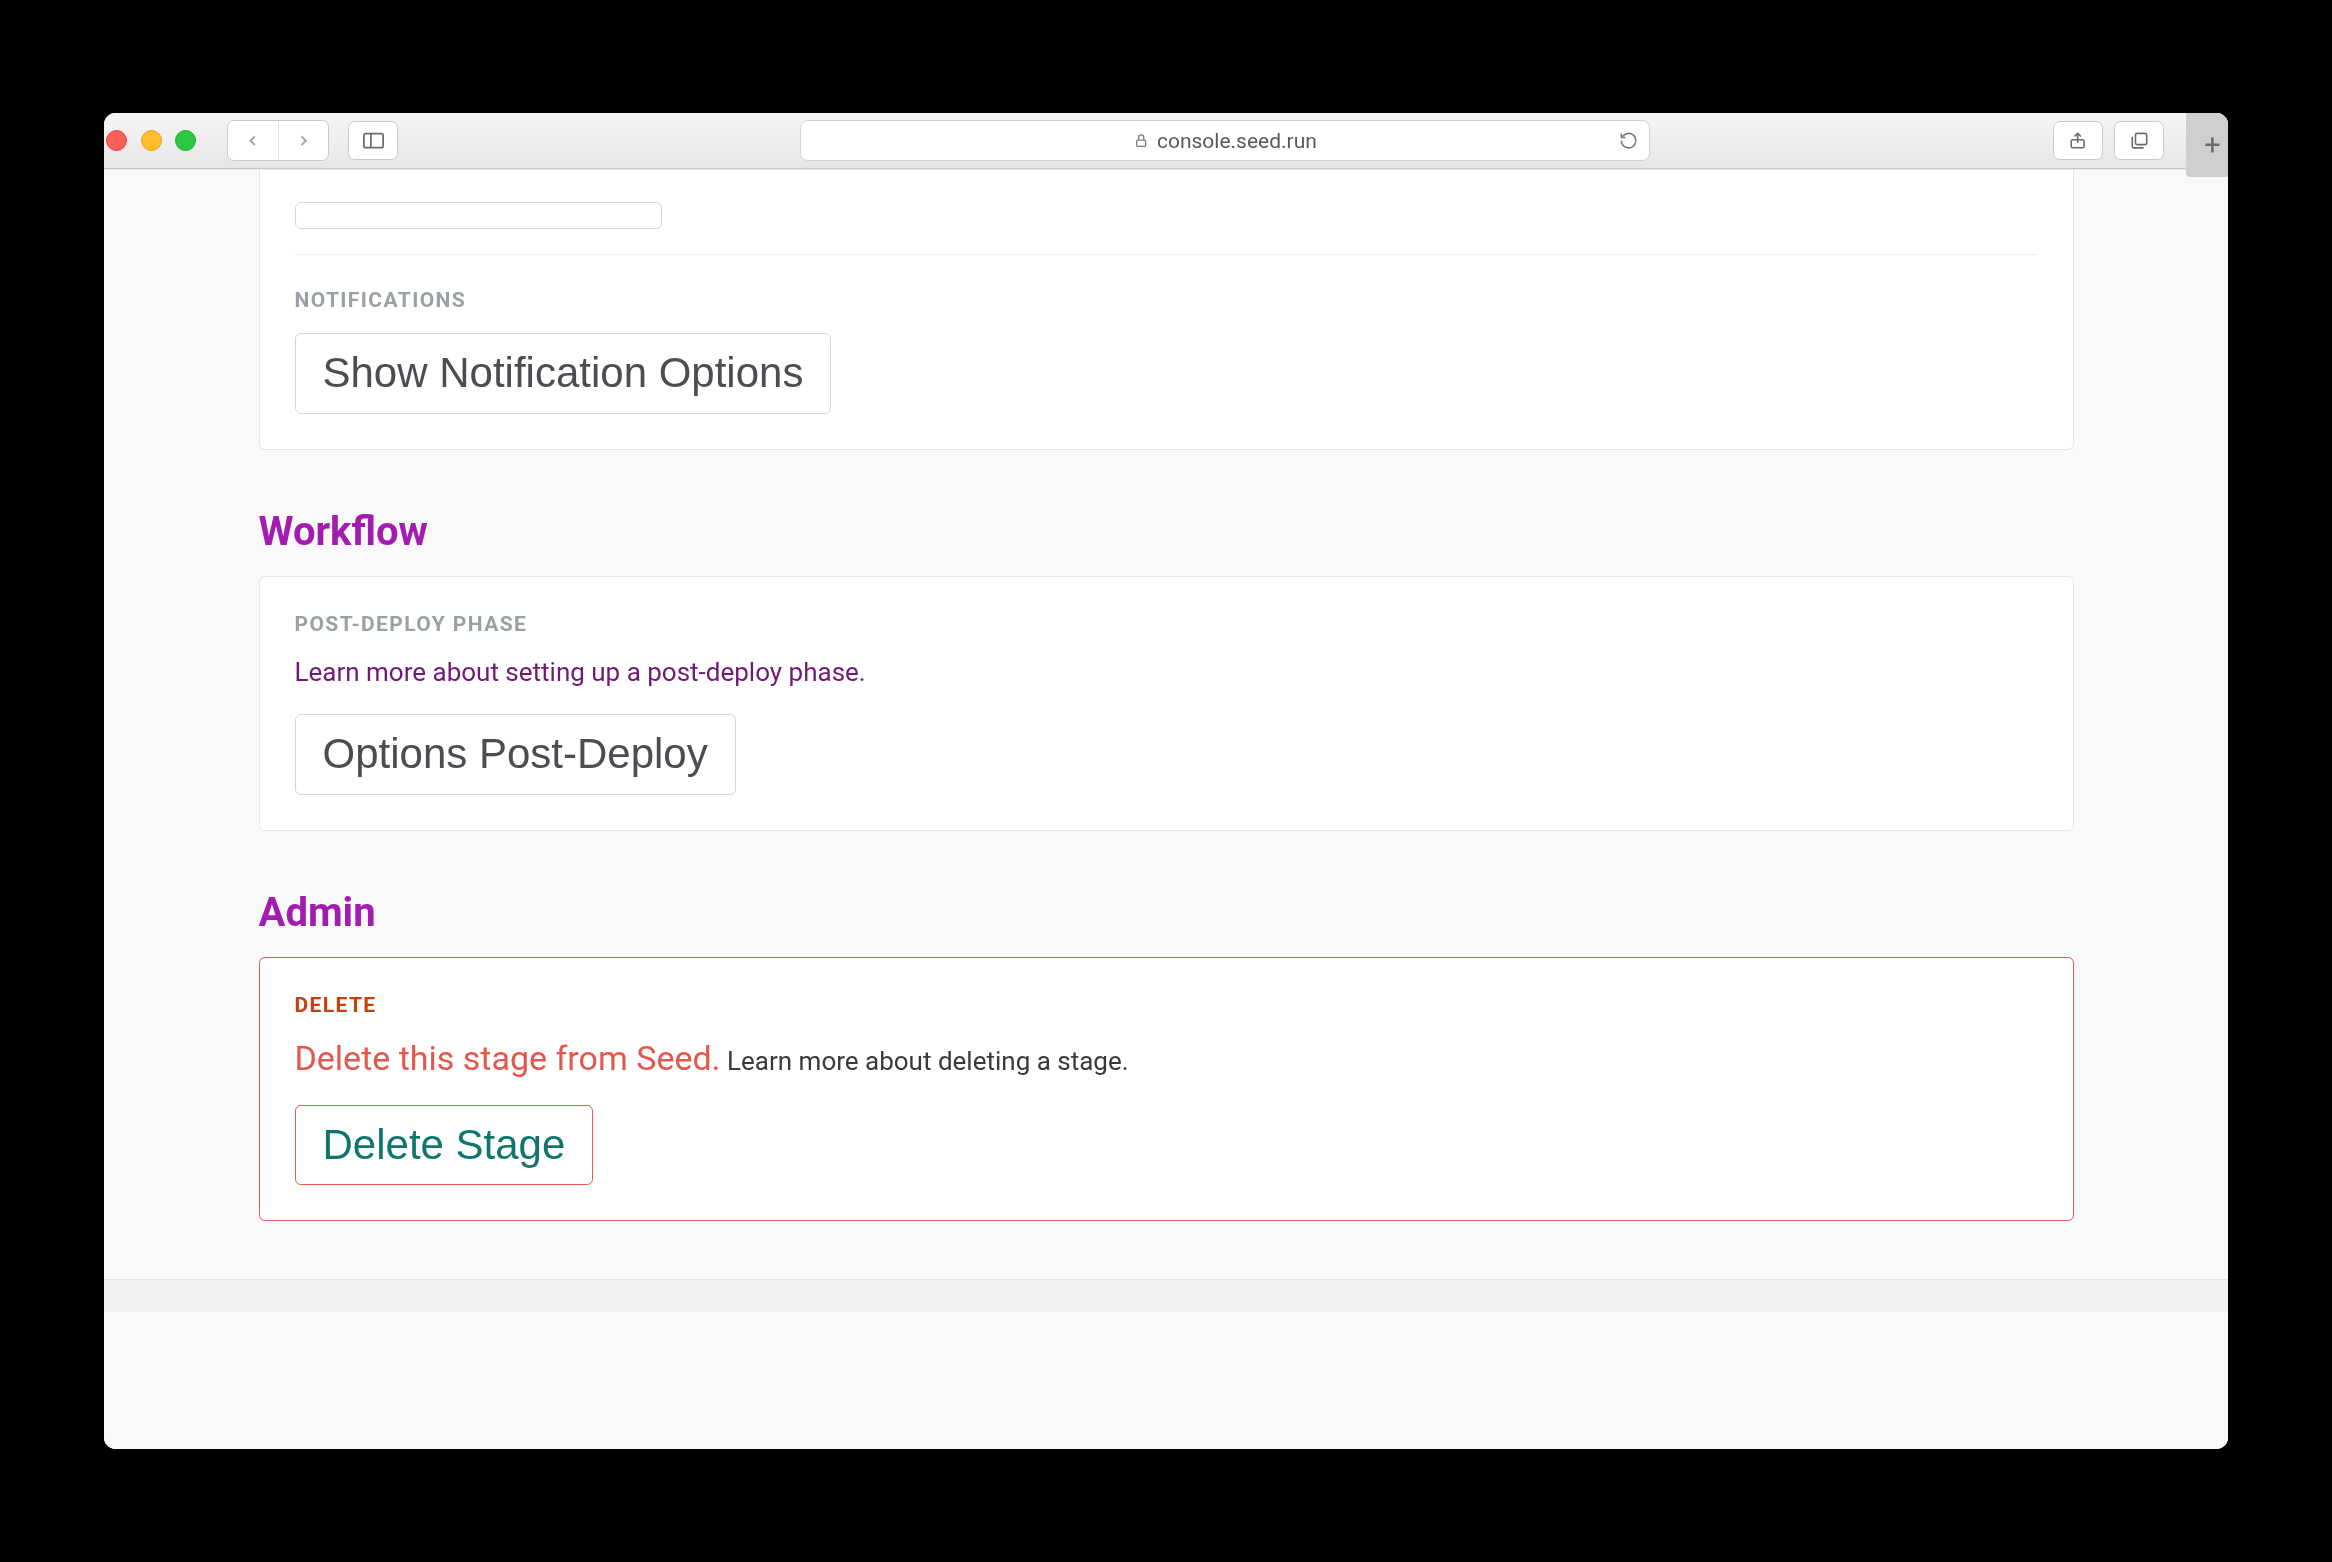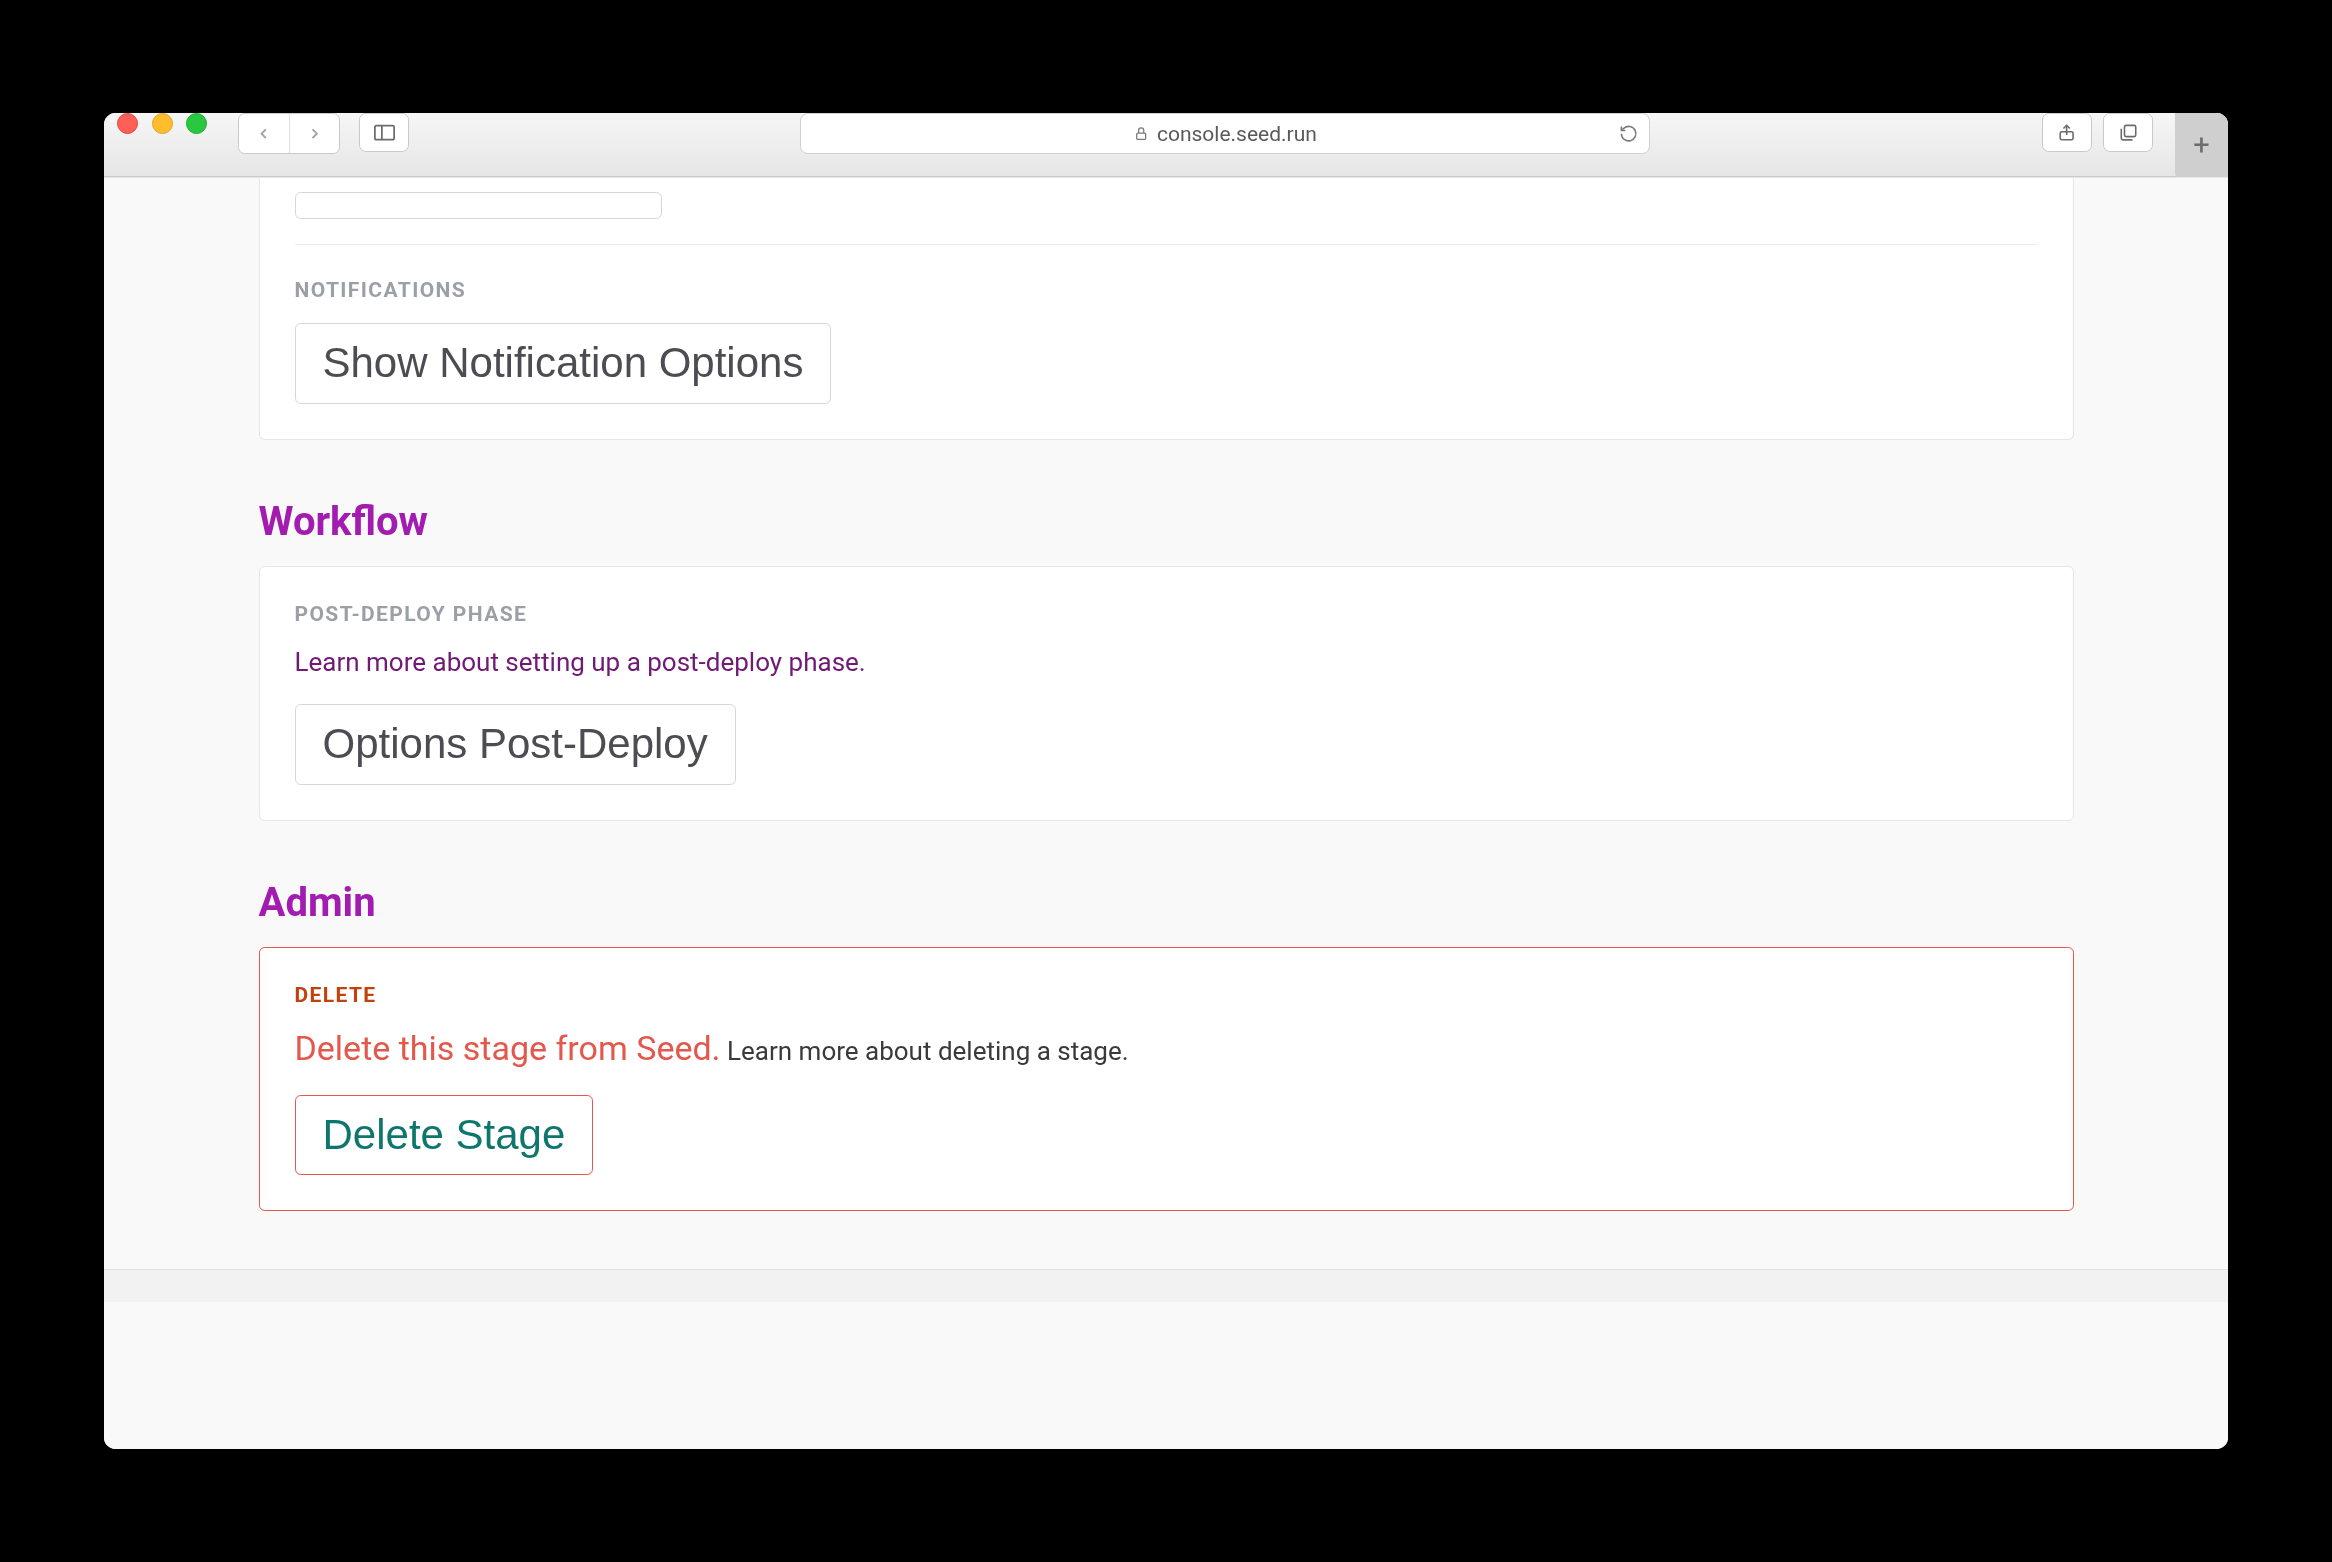--- a/index.html
+++ b/index.html
@@ -16,26 +16,26 @@
     height: 1336px;
     background: #f9f9f9;
     border-radius: 11.6px;
     overflow: hidden;
     box-shadow: 0 19.3px 58px rgba(0,0,0,0.6);
     display: flex;
     flex-direction: column;
   }
   
   .titlebar {
-    height: 64px;
+    height: 56px;
     background: linear-gradient(#f6f6f6, #e6e6e6);
     border-bottom: 1px solid #c9c9c9;
     display: flex;
-    align-items: flex-start;
-    padding: 0 13px;
+    align-items: center;
+    padding: 0 2px;
     gap: 11.6px;
     position: relative;
   }
   .traffic {
     display: flex;
     gap: 13.5px;
     margin-right: 19.3px;
   }
   .traffic span {
     width: 21px; height: 21px; border-radius: 50%;
@@ -137,21 +137,21 @@
     background: #fff;
     border: 1px solid #e6e6e6;
     border-radius: 5.8px;
     padding: 35px;
     margin-bottom: 58px;
   }
   .card.top-cut {
     border-top: none;
     border-top-left-radius: 0;
     border-top-right-radius: 0;
-    padding-top: 14px;
+    padding-top: 32px;
   }
   .section-label {
     color: #9aa0a6;
     font-size: 21px;
     letter-spacing: 1.4px;
     font-weight: 700;
     margin-bottom: 21px;
   }
   hr.div {
     border: none;

